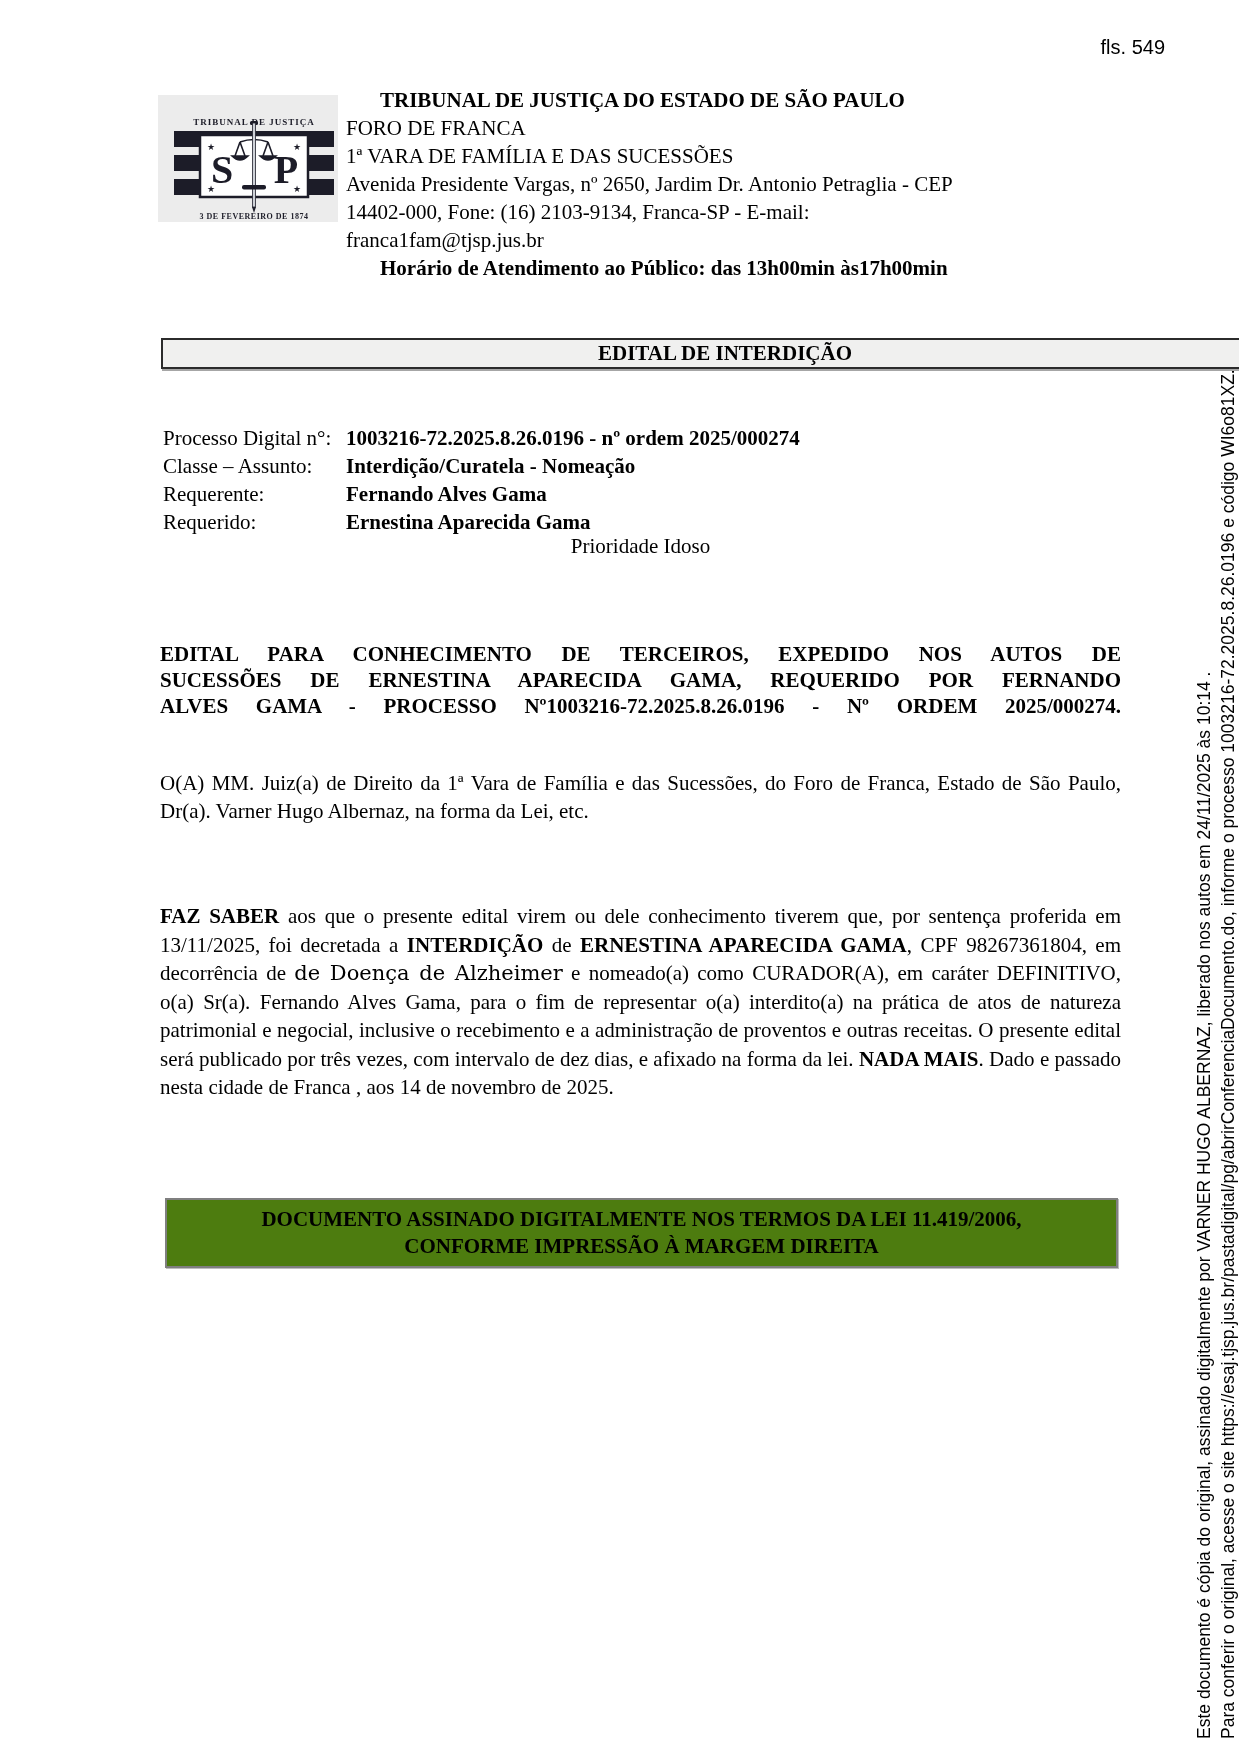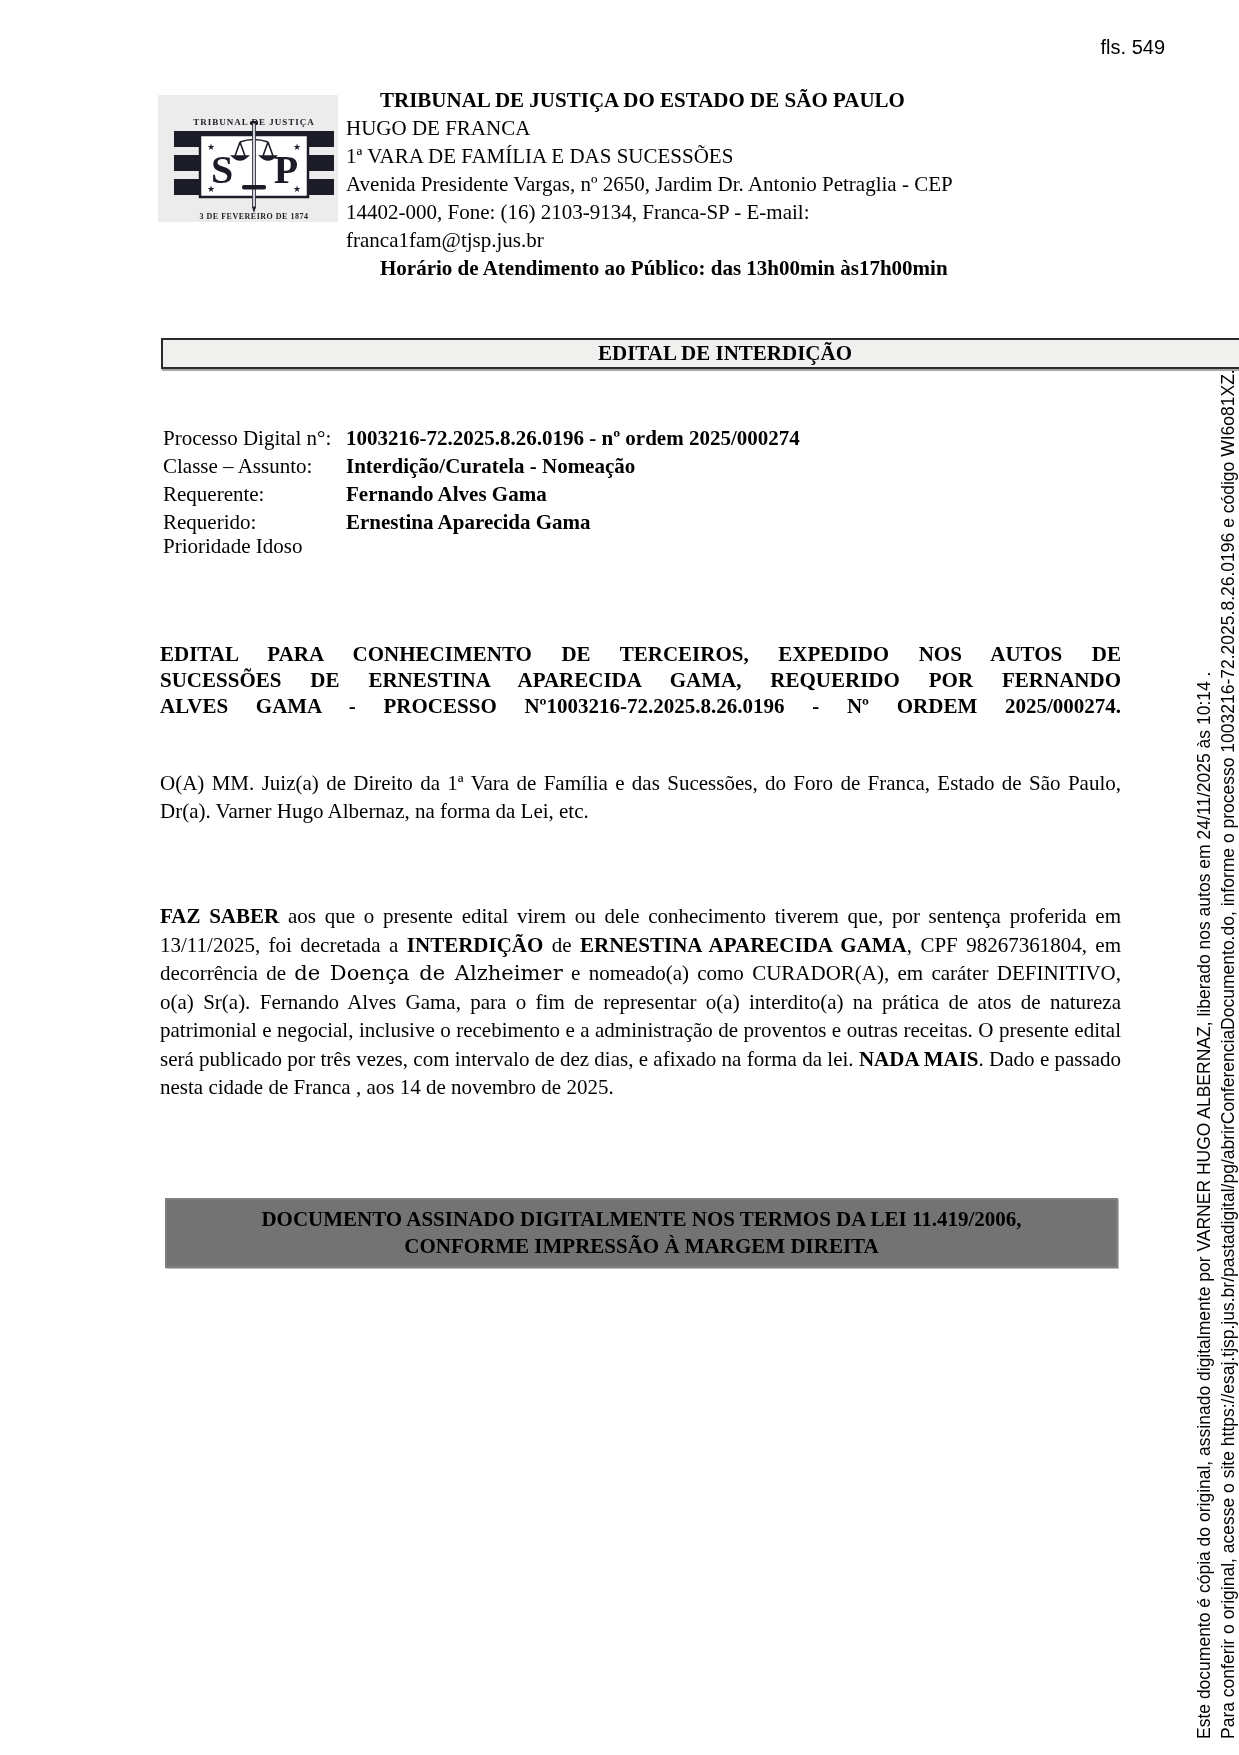--- a/index.html
+++ b/index.html
@@ -41,21 +41,21 @@
   }
   .fields{
     position:absolute; left:163px; top:424px; width:958px;
     font-size:21px; line-height:28px;
   }
   .frow{ display:flex; }
   .frow .lbl{ width:183px; flex:none; }
   .frow .val{ font-weight:bold; }
   .priority{
     position:absolute; left:163px; top:534px; width:955px;
-    text-align:left; font-size:21px;
+    text-align:center; font-size:21px;
   }
   .edital-heading{
     position:absolute; left:160px; top:641px; width:961px;
     font-weight:bold; font-size:21px; line-height:26px;
   }
   .edital-heading .jline{ text-align:justify; text-align-last:justify; }
   .judge-para{
     position:absolute; left:160px; top:769px; width:961px;
     font-size:21px; line-height:28px; text-align:justify;
   }
@@ -63,21 +63,21 @@
     position:absolute; left:160px; top:902px; width:961px;
     font-size:21px; line-height:28.5px; text-align:justify;
   }
   .faz-saber .alt{ font-family:"DejaVu Serif", serif; }
   .signature-box{
     position:absolute; left:165px; top:1198px; width:953px; height:70px;
     border:2px solid var(--signature_box_border);
     box-shadow:1px 1px 0 #bdbdbd;
     display:flex; flex-direction:column; align-items:center; justify-content:center;
     font-weight:bold; font-size:21px; line-height:27px; text-align:center;
-    background:#737373;
+    background:#4d7c0f;
   }
   .margin-note{
     position:absolute; left:1193px; top:1739px; width:1500px;
     transform:rotate(-90deg); transform-origin:0 0;
     font-family:"Liberation Sans", sans-serif;
     font-size:17.5px; line-height:23.5px; white-space:nowrap;
   }
 </style>
 </head>
 <body>
@@ -122,21 +122,21 @@
         <rect x="94.4" y="28" width="3.2" height="84" fill="#cfd2d8" stroke="#20202c" stroke-width="0.8"></rect>
         <rect x="84" y="90" width="24" height="4.5" rx="2" fill="#1c1c28"></rect>
         <polygon points="94,112 98,112 96,118" fill="#20202c"></polygon>
       </g>
       <text x="96" y="124" text-anchor="middle" font-family="Liberation Serif, serif" font-weight="bold" font-size="8" letter-spacing="0.5" fill="#1c1c28">3 DE FEVEREIRO DE 1874</text>
     </svg>
   </div>
 
   <div class="court">
     <div class="bold">TRIBUNAL DE JUSTIÇA DO ESTADO DE SÃO PAULO</div>
-    <div>HUGO DE FRANCA</div>
+    <div>FORO DE FRANCA</div>
     <div>1ª VARA DE FAMÍLIA E DAS SUCESSÕES</div>
     <div>Avenida Presidente Vargas, nº 2650, Jardim Dr. Antonio Petraglia - CEP 14402-000, Fone: (16) 2103-9134, Franca-SP - E-mail: franca1fam@tjsp.jus.br</div>
     <div class="bold">Horário de Atendimento ao Público: das 13h00min às17h00min</div>
   </div>
 
   <div class="title-box">
     <span>EDITAL DE INTERDIÇÃO</span>
   </div>
 
   <div class="fields">

